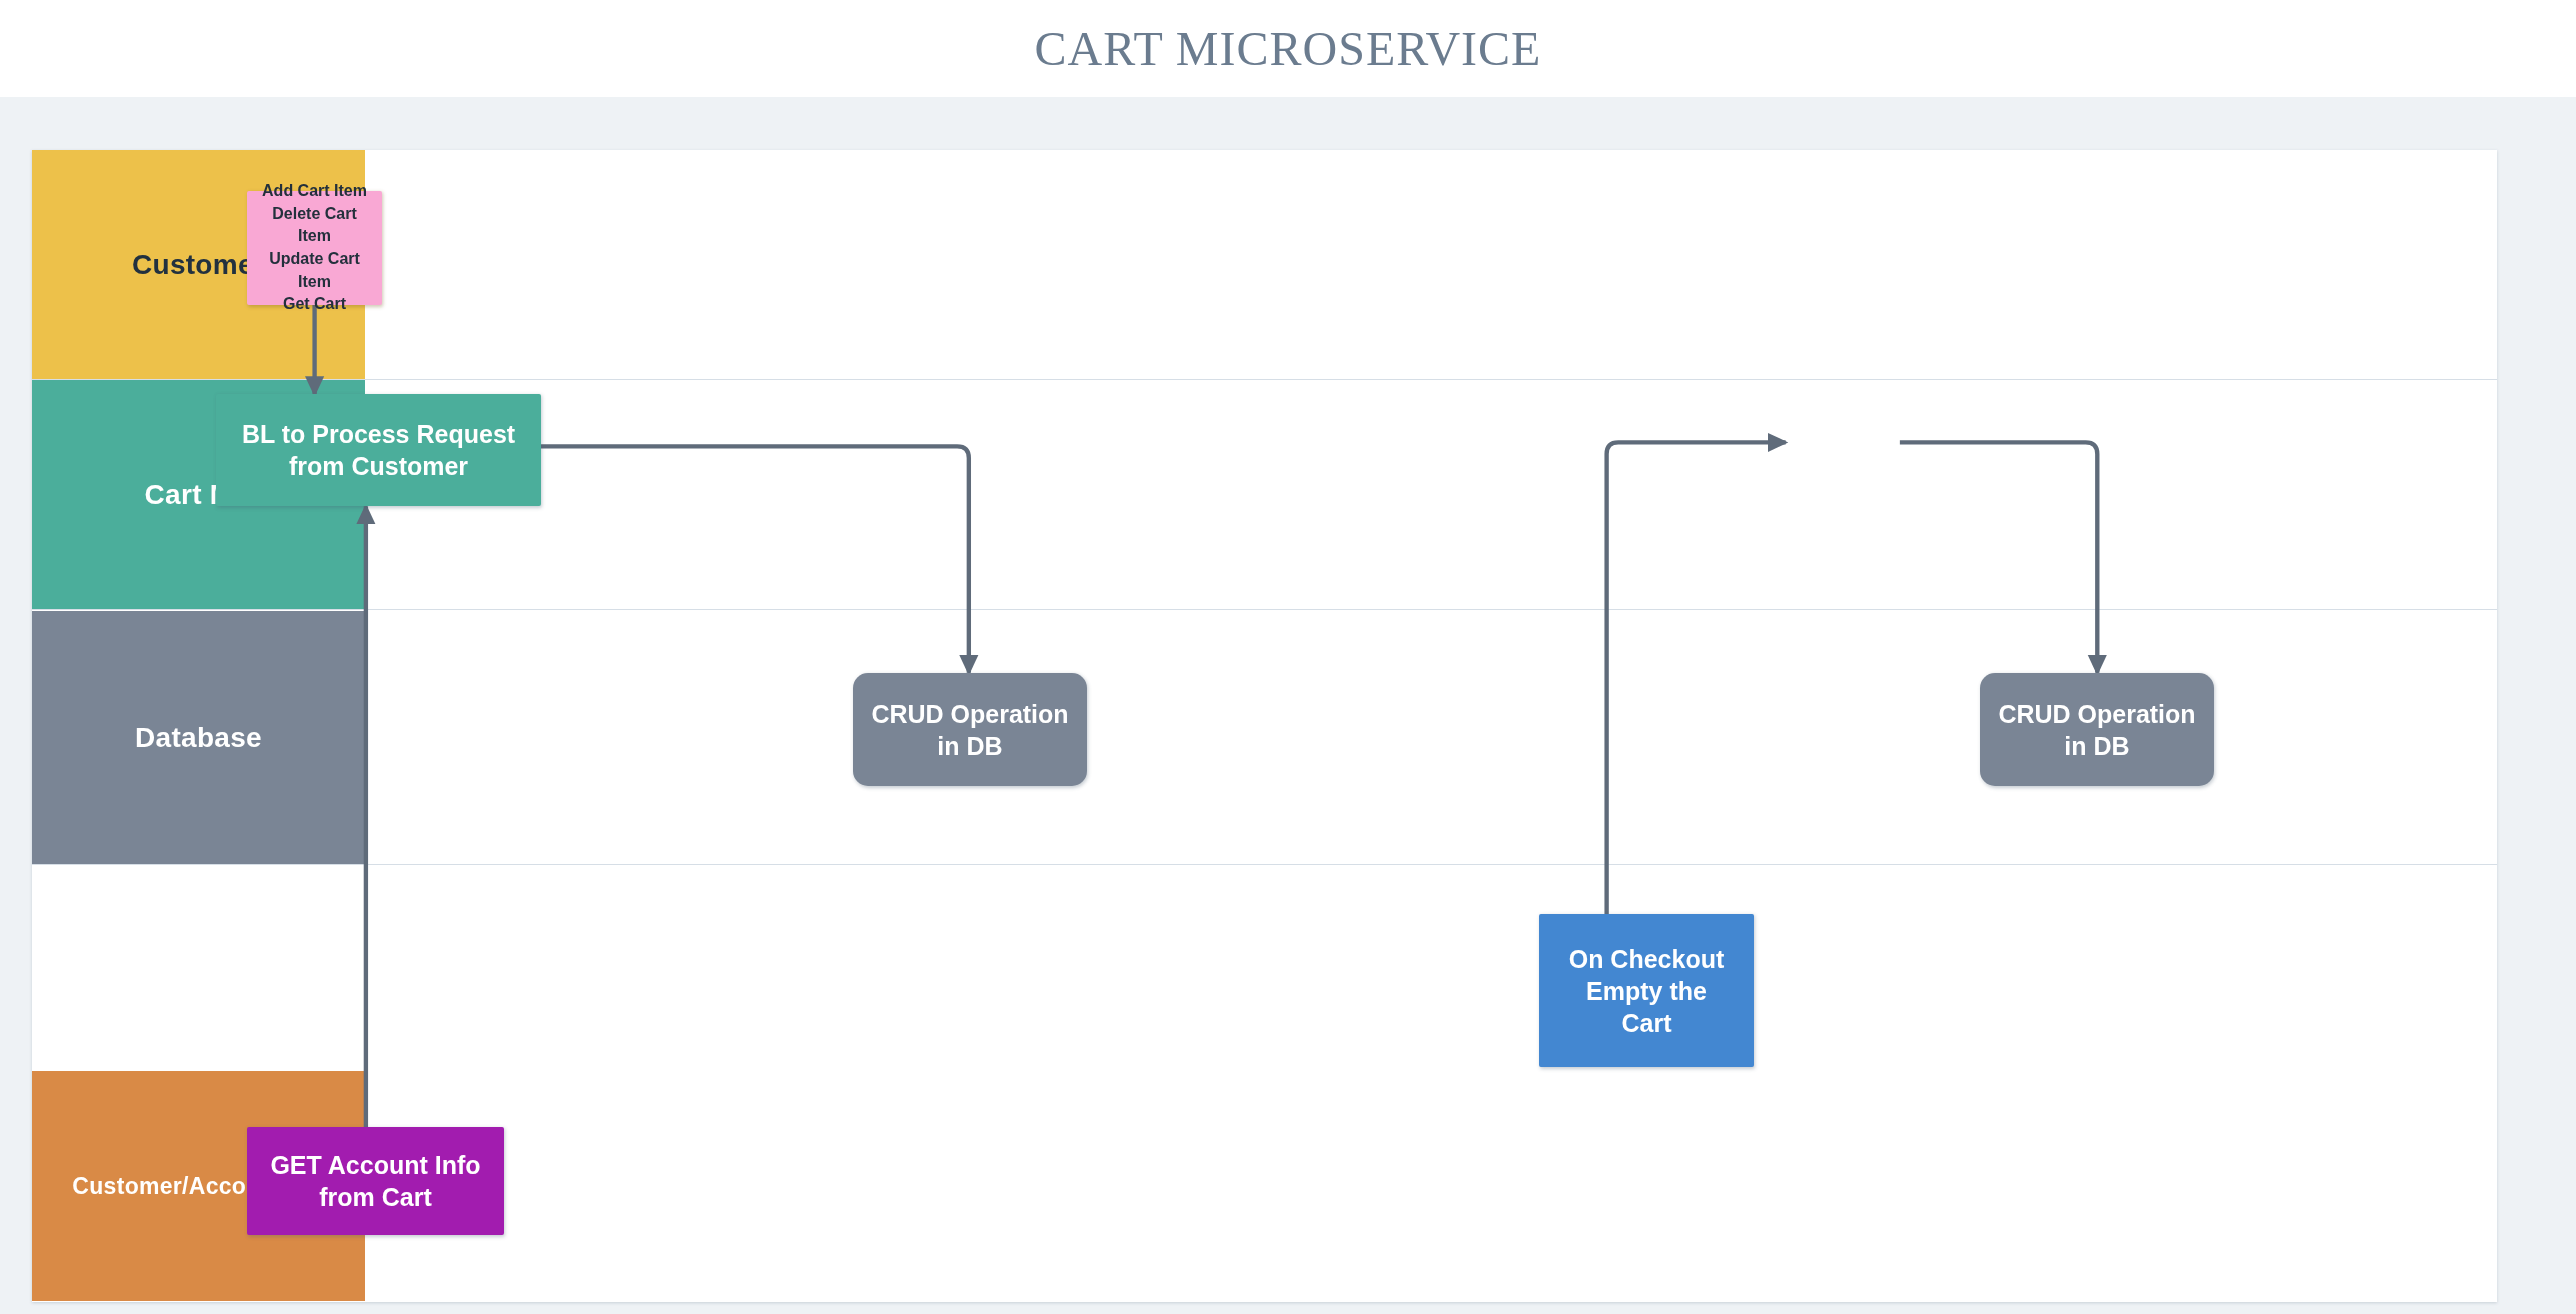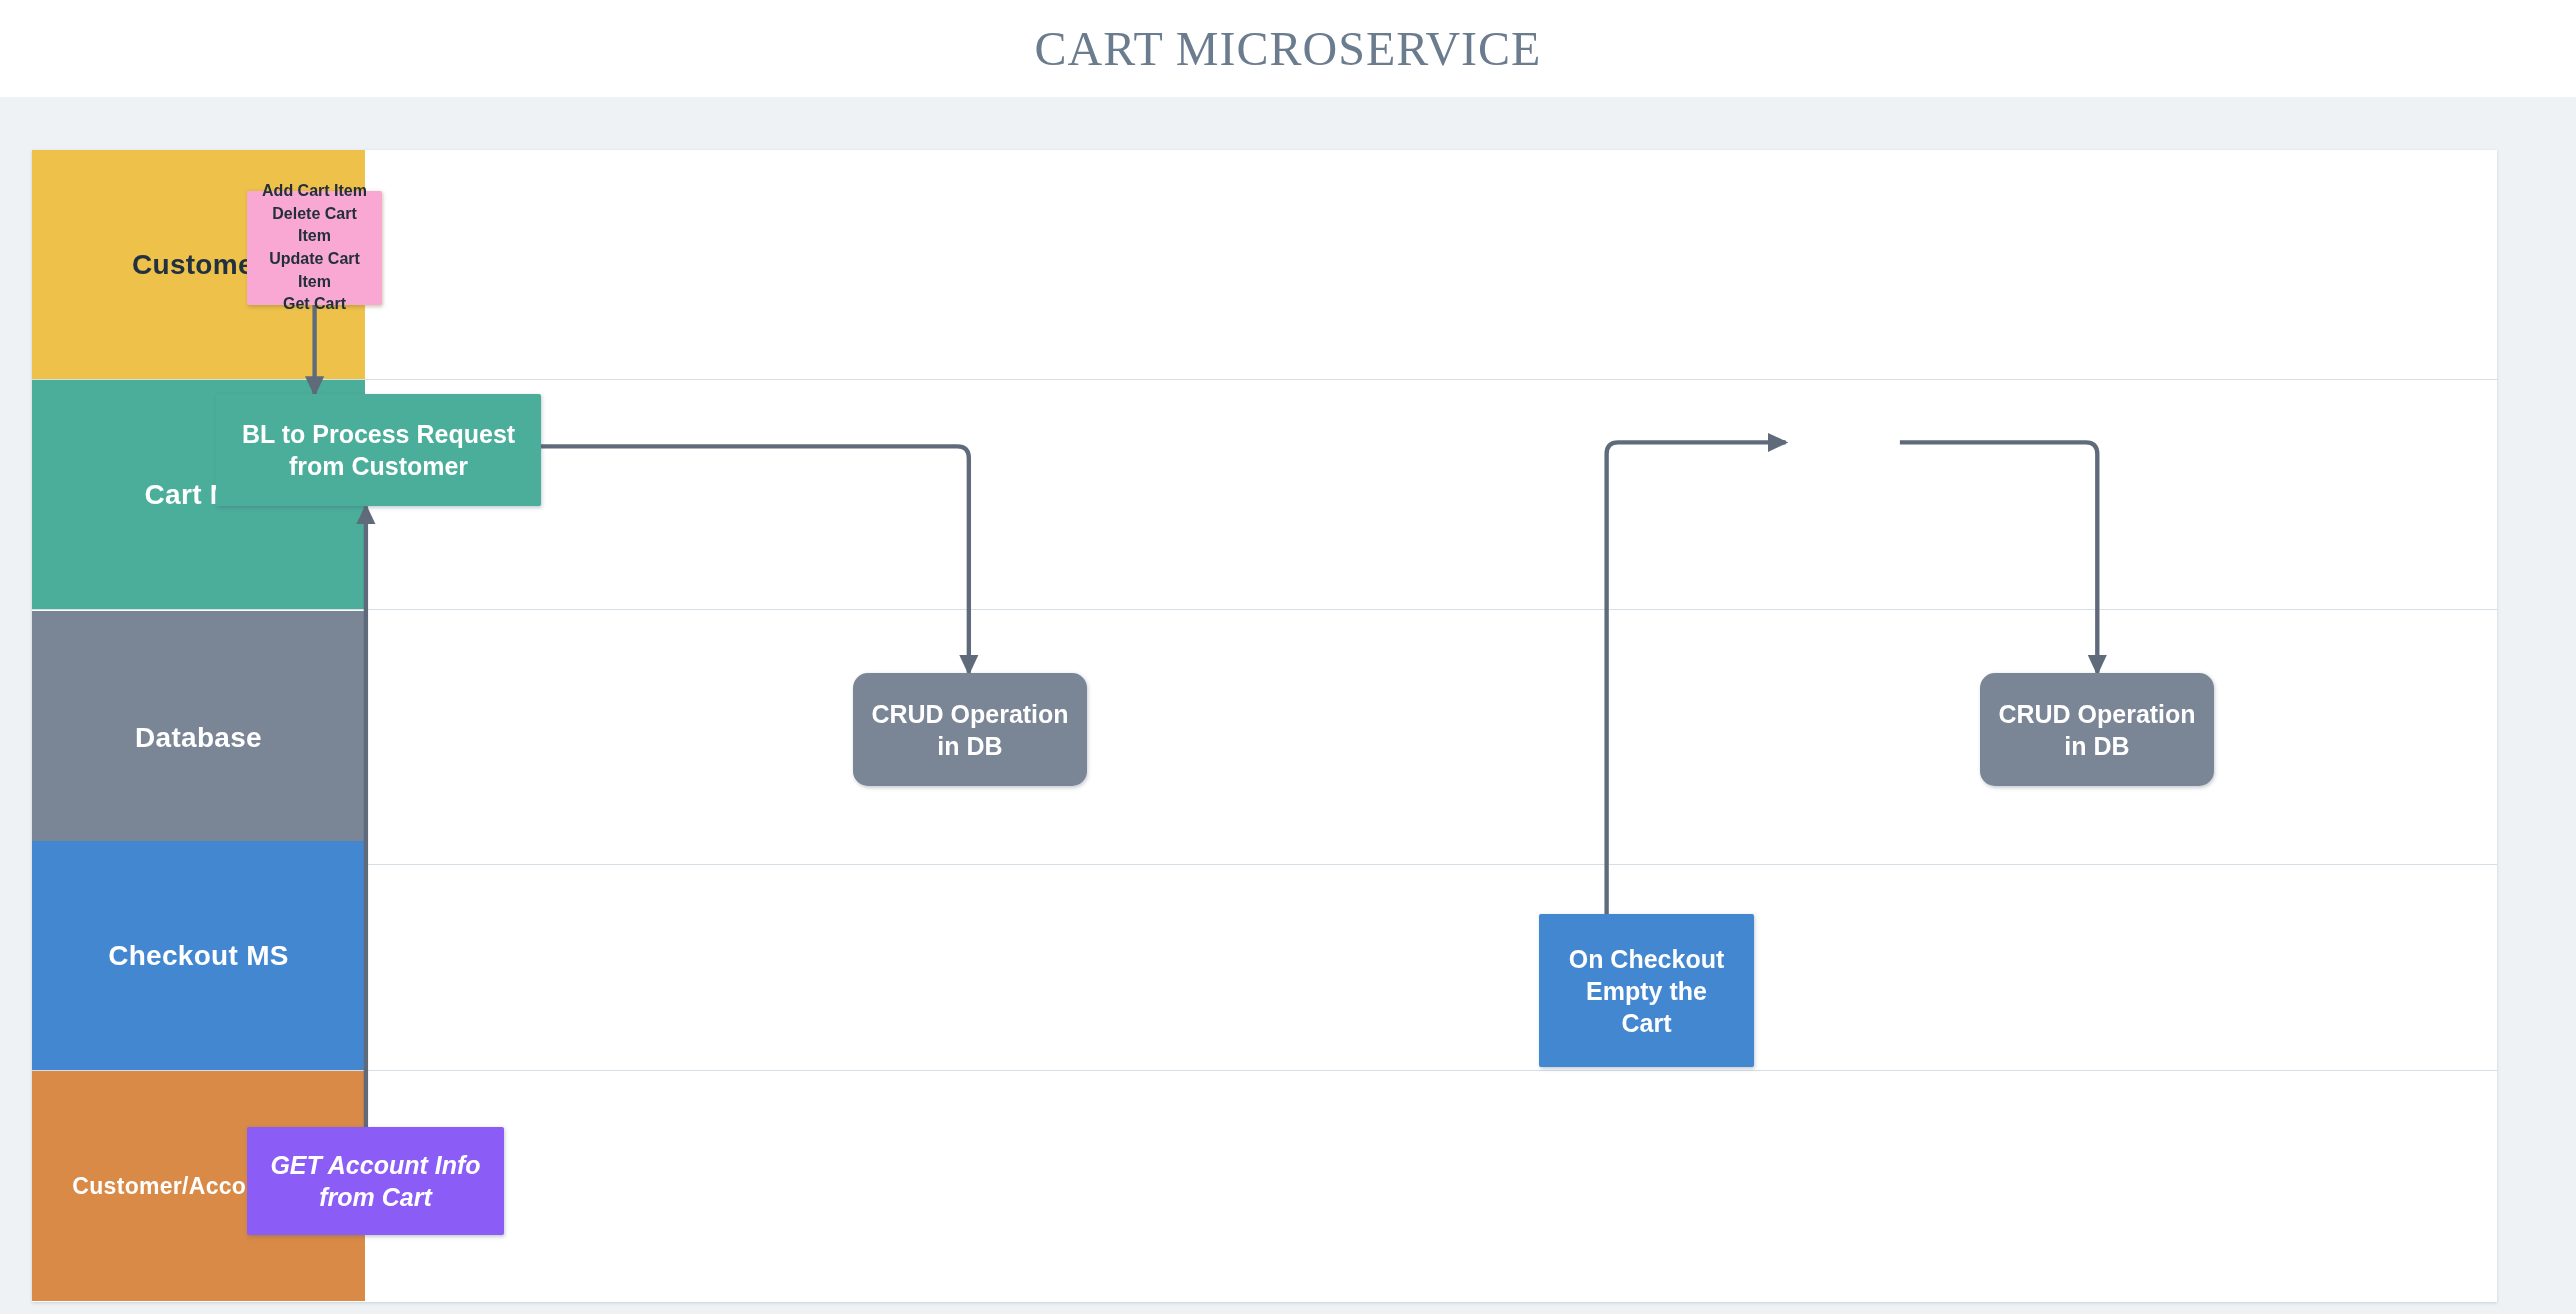--- a/index.html
+++ b/index.html
@@ -100,21 +100,21 @@
   .node-yellow {
     background: #f9a8d4;
     color: #23303c;
     font-size: 16px;
     line-height: 1.42;
     box-shadow: 1px 1.9px 3.9px rgba(120,100,40,0.35);
   }
   .node-teal   { background: #4bae9b; }
   .node-gray   { background: #7a8595; border-radius: 15px; }
   .node-blue   { background: #4387d1; }
-  .node-orange { background: #8b5cf6; font-style: italic; }
+  .node-orange { background: #a21caf; }
 
   
   #wires {
     position: absolute;
     left: 0;
     top: 0;
     width: 2465px;
     height: 1152px;
     pointer-events: none;
   }
@@ -139,25 +139,20 @@
         <span class="lane-label">Cart MS</span>
       </div>
     </div>
 
     <div class="lane" style="top:461px;height:254px;">
       <div class="lane-header" style="background:#7a8595;">
         <span class="lane-label">Database</span>
       </div>
     </div>
 
-    <div class="lane" style="top:691px;height:230px;">
-      <div class="lane-header" style="background:#4387d1;">
-        <span class="lane-label">Checkout MS</span>
-      </div>
-    </div>
 
     <div class="lane last" style="top:921px;height:230px;">
       <div class="lane-header" style="background:#d98a46;">
         <span class="lane-label small">Customer/Account MS</span>
       </div>
     </div>
 
     <svg id="wires" viewBox="0 0 2547 1190" width="2465" height="1152">
       <defs>
         <marker id="arrow" viewBox="0 0 10 10" refX="8.2" refY="5" markerWidth="5" markerHeight="5" orient="auto-start-reverse">

